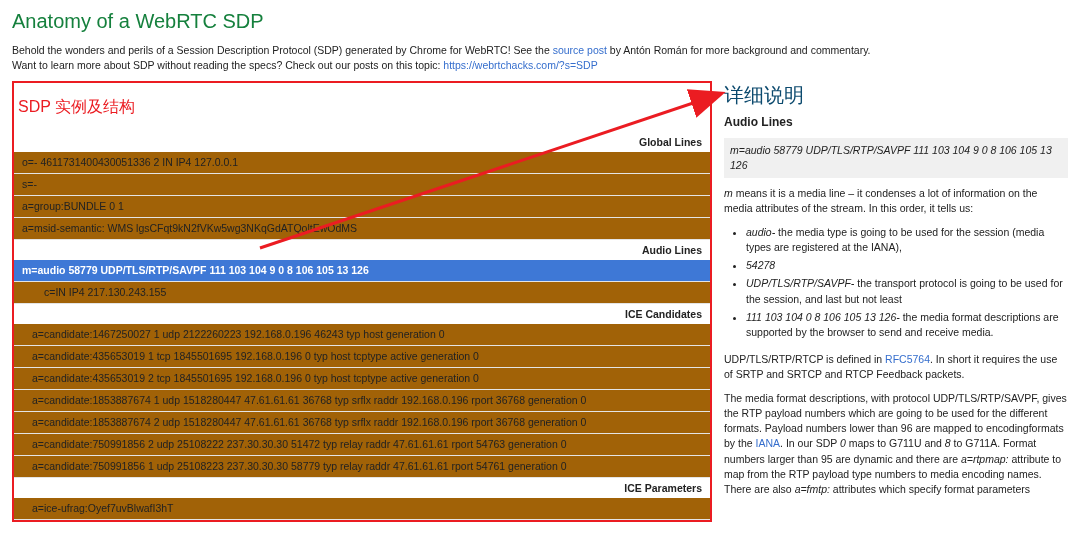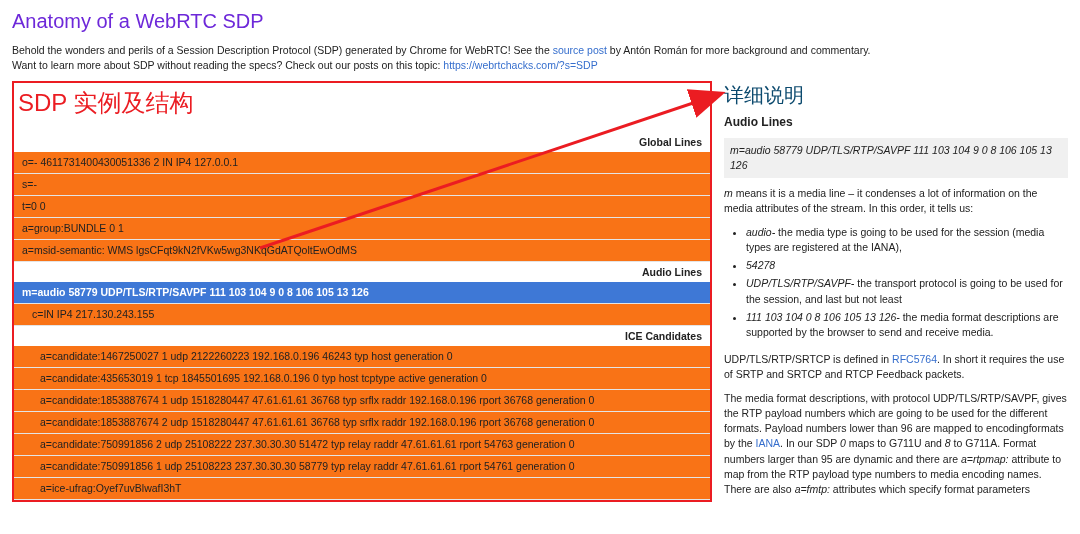--- a/index.html
+++ b/index.html
@@ -9,53 +9,53 @@
     font-size: 11px;
     color: #222;
     width: 1080px;
     height: 534px;
     overflow: hidden;
     background: #fff;
     position: relative;
   }
   .page { padding: 8px 12px 0 12px; }
   h1.title {
-    color: #6d28d9;
+    color: #15803d;
     font-weight: 400;
     font-size: 20px;
     margin: 2px 0 10px 0;
   }
   .intro { font-size: 10.5px; line-height: 1.45; margin-bottom: 8px; }
   .intro a { color: #356ecd; text-decoration: none; }
   .content { display: flex; gap: 12px; }
   .left-wrap { position: relative; width: 700px; }
   .red-box { border: 2px solid #eb1c22; padding: 0; }
   .red-label {
-    position: absolute; top: 10px; left: 6px; z-index: 5;
-    color: #eb1c22; font-size: 24px; font-weight: 400;
+    position: absolute; top: 18px; left: 6px; z-index: 5;
+    color: #eb1c22; font-size: 16px; font-weight: 400;
     background: transparent; line-height: 1;
   }
   .panel { font-size: 10.5px; }
   .section-header {
     display: flex; justify-content: flex-end; align-items: center;
     padding: 4px 8px; background: #fff; font-weight: 700;
   }
   .sec-h-pad-top { padding-top: 20px; margin-top: 33px; }
   .row {
     padding: 4px 8px 5px 8px;
     border-bottom: 1px solid #e4e4e4;
-    background: #f97316;
+    background: #a16207;
     font-family: "Helvetica Neue", Arial, sans-serif;
     white-space: nowrap; overflow: hidden;
   }
   .row.selected {
     background: #3e78d6; color: #fff; font-weight: 600;
   }
-  .row.sub { padding-left: 18px; }
-  .row.sub2 { padding-left: 26px; }
+  .row.sub { padding-left: 30px; }
+  .row.sub2 { padding-left: 18px; }
   .right { flex: 1; max-width: 356px; font-size: 10.5px; line-height: 1.45; }
   .right-label { color: #0c4a6e; font-size: 20px; margin: 0 0 4px 0; }
   .right h3 { font-size: 12px; font-weight: 700; margin: 4px 0 6px 0; }
   .line-box {
     background: #f0f0f0; padding: 5px 6px; font-style: italic;
     font-size: 10.5px; margin-bottom: 8px;
   }
   .right p { margin: 0 0 8px 0; }
   .right ul { margin: 0 0 12px 0; padding-left: 22px; }
   .right li { margin-bottom: 3px; }
@@ -81,56 +81,57 @@
   </div>
 
   <div class="content">
     <div class="left-wrap">
       <div class="red-label">SDP 实例及结构</div>
       <div class="red-box">
         <div class="panel">
           <div class="section-header sec-h-pad-top">Global Lines</div>
           <div class="row">o=- 4611731400430051336 2 IN IP4 127.0.0.1</div>
           <div class="row">s=-</div>
-          <div class="row">t=0 0</div>
           <div class="row">a=group:BUNDLE 0 1</div>
           <div class="row">a=msid-semantic: WMS lgsCFqt9kN2fVKw5wg3NKqGdATQoltEwOdMS</div>
 
           <div class="section-header">Audio Lines</div>
           <div class="row selected">m=audio 58779 UDP/TLS/RTP/SAVPF 111 103 104 9 0 8 106 105 13 126</div>
           <div class="row sub">c=IN IP4 217.130.243.155</div>
 
           <div class="section-header">ICE Candidates</div>
           <div class="row sub2">a=candidate:1467250027 1 udp 2122260223 192.168.0.196 46243 typ host generation 0</div>
           <div class="row sub2">a=candidate:435653019 1 tcp 1845501695 192.168.0.196 0 typ host tcptype active generation 0</div>
+          <div class="row sub2">a=candidate:435653019 2 tcp 1845501695 192.168.0.196 0 typ host tcptype active generation 0</div>
           <div class="row sub2">a=candidate:1853887674 1 udp 1518280447 47.61.61.61 36768 typ srflx raddr 192.168.0.196 rport 36768 generation 0</div>
           <div class="row sub2">a=candidate:1853887674 2 udp 1518280447 47.61.61.61 36768 typ srflx raddr 192.168.0.196 rport 36768 generation 0</div>
           <div class="row sub2">a=candidate:750991856 2 udp 25108222 237.30.30.30 51472 typ relay raddr 47.61.61.61 rport 54763 generation 0</div>
           <div class="row sub2">a=candidate:750991856 1 udp 25108223 237.30.30.30 58779 typ relay raddr 47.61.61.61 rport 54761 generation 0</div>
 
+          <div class="section-header">ICE Parameters</div>
           <div class="row sub2">a=ice-ufrag:Oyef7uvBlwafI3hT</div>
         </div>
       </div>
     </div>
 
     <div class="right">
       <div class="right-label">详细说明</div>
       <h3>Audio Lines</h3>
       <div class="line-box">m=audio 58779 UDP/TLS/RTP/SAVPF 111 103 104 9 0 8 106 105 13 126</div>
       <p>
         <i>m</i><span> means it is a media line – it condenses a lot of information on the media attributes of the stream. In this order, it tells us:</span>
       </p>
       <ul>
         <li><i>audio-</i><span> the media type is going to be used for the session (media types are registered at the IANA),</span></li>
         <li><i>54278</i></li>
         <li><i>UDP/TLS/RTP/SAVPF-</i><span> the transport protocol is going to be used for the session, and last but not least</span></li>
         <li><i>111 103 104 0 8 106 105 13 126-</i><span> the media format descriptions are supported by the browser to send and receive media.</span></li>
       </ul>
       <p>
-        <span>UDP/TLS/RTP/SRTCP is defined in </span><a href="#">RFC5764</a><span>. In short it requires the use of SRTP and SRTCP and RTCP Feedback packets.</span>
+        <span>UDP/TLS/RTP/RTCP is defined in </span><a href="#">RFC5764</a><span>. In short it requires the use of SRTP and SRTCP and RTCP Feedback packets.</span>
       </p>
       <p>
         <span>The media format descriptions, with protocol UDP/TLS/RTP/SAVPF, gives the RTP payload numbers which are going to be used for the different formats.  Payload numbers lower than 96 are mapped to encodingformats by the </span><a href="#">IANA</a><span>. In our SDP </span><i>0</i><span> maps to G711U and </span><i>8</i><span> to G711A. Format numbers larger than 95 are dynamic and there are </span><i>a=rtpmap:</i><span> attribute to map from the RTP payload type numbers to media encoding names.  There are also </span><i>a=fmtp:</i><span> attributes which specify format parameters</span>
       </p>
     </div>
   </div>
 </div>
 
 <svg class="arrow-svg" viewBox="0 0 520 200">
   <defs>

